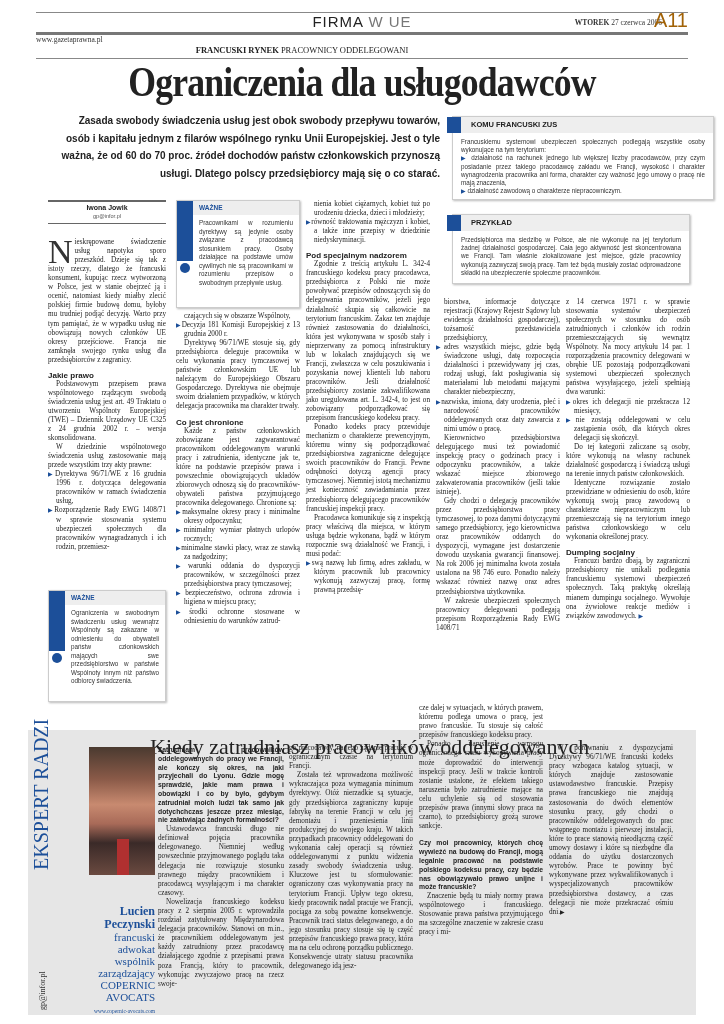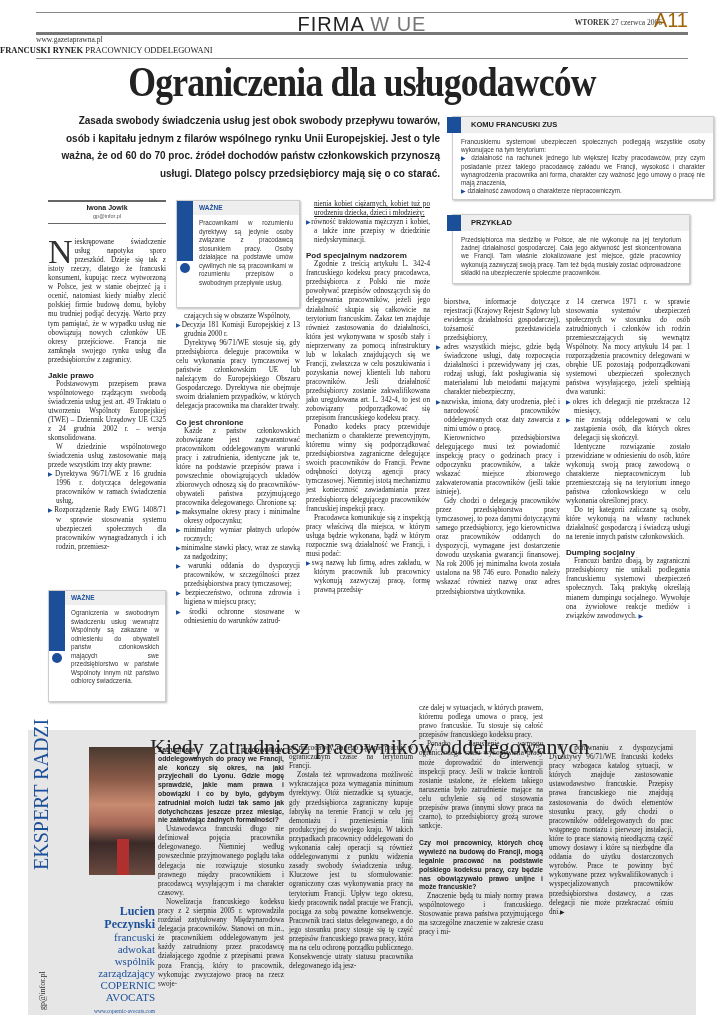--- a/index.html
+++ b/index.html
@@ -1,27 +1,27 @@
 <!DOCTYPE html>
 <html><head>
 <meta charset="utf-8">
 <style>
   * { box-sizing: border-box; margin: 0; padding: 0; }
   html, body { width: 724px; height: 1024px; background: #fff; overflow: hidden; }
   body { position: relative; font-family: "Liberation Serif", serif; color: #222; }
   .abs { position: absolute; }
   .topline { left: 36px; top: 12px; width: 652px; height: 1px; background: #888; }
   .url { left: 36px; top: 19px; font-size: 7.5px; color: #333; margin-top: 16px; }
-  .section { left: 0; width: 724px; top: 13px; text-align: center; font-family: "Liberation Sans", sans-serif; font-size: 20px; letter-spacing: 1px; color: #222; }
+  .section { left: 0; width: 724px; top: 13px; text-align: center; font-family: "Liberation Sans", sans-serif; font-size: 15px; letter-spacing: 1px; color: #222; }
   .section .light { color: #777; }
   .date { right: 36px; top: 18px; font-size: 7.5px; color: #333; }
   .date b { font-weight: bold; }
   .pagenum { right: 36px; top: 9px; font-size: 20px; font-family: "Liberation Sans", sans-serif; color: #a16207; }
   .thickline { left: 36px; top: 32px; width: 652px; height: 3px; background: #777; }
-  .kicker { left: 0; width: 604px; top: 45px; font-size: 8.5px; }
+  .kicker { left: 0; width: 604px; top: 45px; text-align: center; font-size: 8.5px; }
   .kicker b { font-weight: bold; }
   .thinline2 { left: 36px; top: 58px; width: 652px; height: 1px; background: #888; }
   .headline { left: 0; width: 724px; top: 58px; text-align: center; font-size: 42px; font-weight: bold; letter-spacing: -1px; transform: scaleX(0.85); transform-origin: center; }
   .lead { left: 60px; width: 380px; top: 112px; text-align: right; font-family: "Liberation Sans", sans-serif; font-weight: bold; font-size: 10px; line-height: 17.5px; color: #222; }
   .box { background: #fff; border: 1px solid #ccc; box-shadow: 1px 1px 2px #bbb; }
   .box-head { background: #eee; height: 16px; position: relative; font-family: "Liberation Sans", sans-serif; font-weight: bold; font-size: 7.5px; padding-left: 18px; line-height: 16px; }
   .box-head .blue { position: absolute; left: -6px; top: 0; width: 14px; height: 16px; background: #1c4f99; }
   .box-body { font-family: "Liberation Sans", sans-serif; font-size: 6.3px; line-height: 8.2px; padding: 5px 8px 4px 16px; color: #333; text-align: justify; }
   .tri { color: #1c4f99; font-size: 6px; }
   .col { font-size: 7.2px; line-height: 9.05px; text-align: justify; hyphens: auto; color: #222; }
@@ -116,43 +116,44 @@
   <p>Każde z państw członkowskich zobowiązane jest zagwarantować pracownikom oddelegowanym warunki pracy i zatrudnienia, identyczne jak te, które na podstawie przepisów prawa i powszechnie obowiązujących układów zbiorowych odnoszą się do pracowników-obywateli państwa przyjmującego pracownika delegowanego. Chronione są:</p>
   <p class="bl"><span class="tri">▶</span><span>maksymalne okresy pracy i minimalne okresy odpoczynku;</span></p>
   <p class="bl"><span class="tri">▶</span><span>minimalny wymiar płatnych urlopów rocznych;</span></p>
   <p class="bl"><span class="tri">▶</span><span>minimalne stawki płacy, wraz ze stawką za nadgodziny;</span></p>
   <p class="bl"><span class="tri">▶</span><span>warunki oddania do dyspozycji pracowników, w szczególności przez przedsiębiorstwa pracy tymczasowej;</span></p>
   <p class="bl"><span class="tri">▶</span><span>bezpieczeństwo, ochrona zdrowia i higiena w miejscu pracy;</span></p>
   <p class="bl"><span class="tri">▶</span><span>środki ochronne stosowane w odniesieniu do warunków zatrud-</span></p>
 </div>
 
 <div class="abs col" style="left:306px; top:200px; width:124px;">
-  <p class="noind" style="padding-left:8px;text-decoration:underline;">nienia kobiet ciężarnych, kobiet tuż po urodzeniu dziecka, dzieci i młodzieży;</p>
+  <p class="noind" style="padding-left:8px;">nienia kobiet ciężarnych, kobiet tuż po urodzeniu dziecka, dzieci i młodzieży;</p>
   <p class="bl"><span class="tri">▶</span><span>równość traktowania mężczyzn i kobiet, a także inne przepisy w dziedzinie niedyskryminacji.</span></p>
   <h4>Pod specjalnym nadzorem</h4>
   <p>Zgodnie z treścią artykułu L. 342-4 francuskiego kodeksu pracy pracodawca, przedsiębiorca z Polski nie może powoływać przepisów odnoszących się do delegowania pracowników, jeżeli jego działalność skupia się całkowicie na terytorium francuskim. Zakaz ten znajduje również zastosowania do działalności, która jest wykonywana w sposób stały i nieprzerwany za pomocą infrastruktury lub w lokalach znajdujących się we Francji, zwłaszcza w celu poszukiwania i pozyskania nowej klienteli lub naboru pracowników. Jeśli działalność przedsiębiorcy zostanie zakwalifikowana jako uregulowana art. L. 342-4, to jest on zobowiązany podporządkować się przepisom francuskiego kodeksu pracy.</p>
   <p>Ponadto kodeks pracy przewiduje mechanizm o charakterze prewencyjnym, któremu winny się podporządkować przedsiębiorstwa zagraniczne delegujące swoich pracowników do Francji. Pewne odrębności dotyczą agencji pracy tymczasowej. Niemniej istotą mechanizmu jest konieczność zawiadamiania przez przedsiębiorcę delegującego pracowników francuskiej inspekcji pracy.</p>
   <p>Pracodawca komunikuje się z inspekcją pracy właściwą dla miejsca, w którym usługa będzie wykonana, bądź w którym rozpocznie swą działalność we Francji, i musi podać:</p>
   <p class="bl"><span class="tri">▶</span><span>swą nazwę lub firmę, adres zakładu, w którym pracownik lub pracownicy wykonują zazwyczaj pracę, formę prawną przedsię-</span></p>
 </div>
 
 <div class="abs col" style="left:436px; top:298px; width:124px;">
   <p class="noind" style="padding-left:8px;">biorstwa, informacje dotyczące rejestracji (Krajowy Rejestr Sądowy lub ewidencja działalności gospodarczej), tożsamość przedstawiciela przedsiębiorcy,</p>
   <p class="bl"><span class="tri">▶</span><span>adres wszystkich miejsc, gdzie będą świadczone usługi, datę rozpoczęcia działalności i przewidywany jej czas, rodzaj usługi, fakt posługiwania się materiałami lub metodami mającymi charakter niebezpieczny,</span></p>
   <p class="bl"><span class="tri">▶</span><span>nazwiska, imiona, daty urodzenia, płeć i narodowość pracowników oddelegowanych oraz daty zawarcia z nimi umów o pracę.</span></p>
   <p>Kierownictwo przedsiębiorstwa delegującego musi też powiadomić inspekcję pracy o godzinach pracy i odpoczynku pracowników, a także wskazać miejsce zbiorowego zakwaterowania pracowników (jeśli takie istnieje).</p>
   <p>Gdy chodzi o delegację pracowników przez przedsiębiorstwa pracy tymczasowej, to poza danymi dotyczącymi samego przedsiębiorcy, jego kierownictwa oraz pracowników oddanych do dyspozycji, wymagane jest dostarczenie dowodu uzyskania gwarancji finansowej. Na rok 2006 jej minimalna kwota została ustalona na 98 746 euro. Ponadto należy wskazać również nazwę oraz adres przedsiębiorstwa użytkownika.</p>
+  <p>W zakresie ubezpieczeń społecznych pracownicy delegowani podlegają przepisom Rozporządzenia Rady EWG 1408/71</p>
 </div>
 
 <div class="abs col" style="left:566px; top:298px; width:124px;">
   <p class="noind">z 14 czerwca 1971 r. w sprawie stosowania systemów ubezpieczeń społecznych w stosunku do osób zatrudnionych i członków ich rodzin przemieszczających się wewnątrz Wspólnoty. Na mocy artykułu 14 par. 1 rozporządzenia pracownicy delegowani w obrębie UE pozostają podporządkowani systemowi ubezpieczeń społecznych państwa wysyłającego, jeżeli spełniają dwa warunki:</p>
   <p class="bl"><span class="tri">▶</span><span>okres ich delegacji nie przekracza 12 miesięcy,</span></p>
   <p class="bl"><span class="tri">▶</span><span>nie zostają oddelegowani w celu zastąpienia osób, dla których okres delegacji się skończył.</span></p>
+  <p>Do tej kategorii zaliczane są osoby, które wykonują na własny rachunek działalność gospodarczą i świadczą usługi na terenie innych państw członkowskich.</p>
   <p>Identyczne rozwiązanie zostało przewidziane w odniesieniu do osób, które wykonują swoją pracę zawodową o charakterze niepracowniczym lub przemieszczają się na terytorium innego państwa członkowskiego w celu wykonania określonej pracy.</p>
-  <p>Do tej kategorii zaliczane są osoby, które wykonują na własny rachunek działalność gospodarczą i świadczą usługi na terenie innych państw członkowskich.</p>
   <h4>Dumping socjalny</h4>
   <p><span>Francuzi bardzo dbają, by zagraniczni przedsiębiorcy nie unikali podlegania francuskiemu systemowi ubezpieczeń społecznych. Taką praktykę określają mianem dumpingu socjalnego. Wywołuje ona żywiołowe reakcje mediów i związków zawodowych.</span> <span class="tri">▶</span></p>
 </div>
 
 <div class="abs expert"></div>
 <div class="abs expert-head">Kiedy zatrudniasz pracowników oddelegowanych</div>
 <div class="abs vert-label">
     <span>EKSPERT RADZI</span>
   </div>
 <div class="abs vert-mail">

